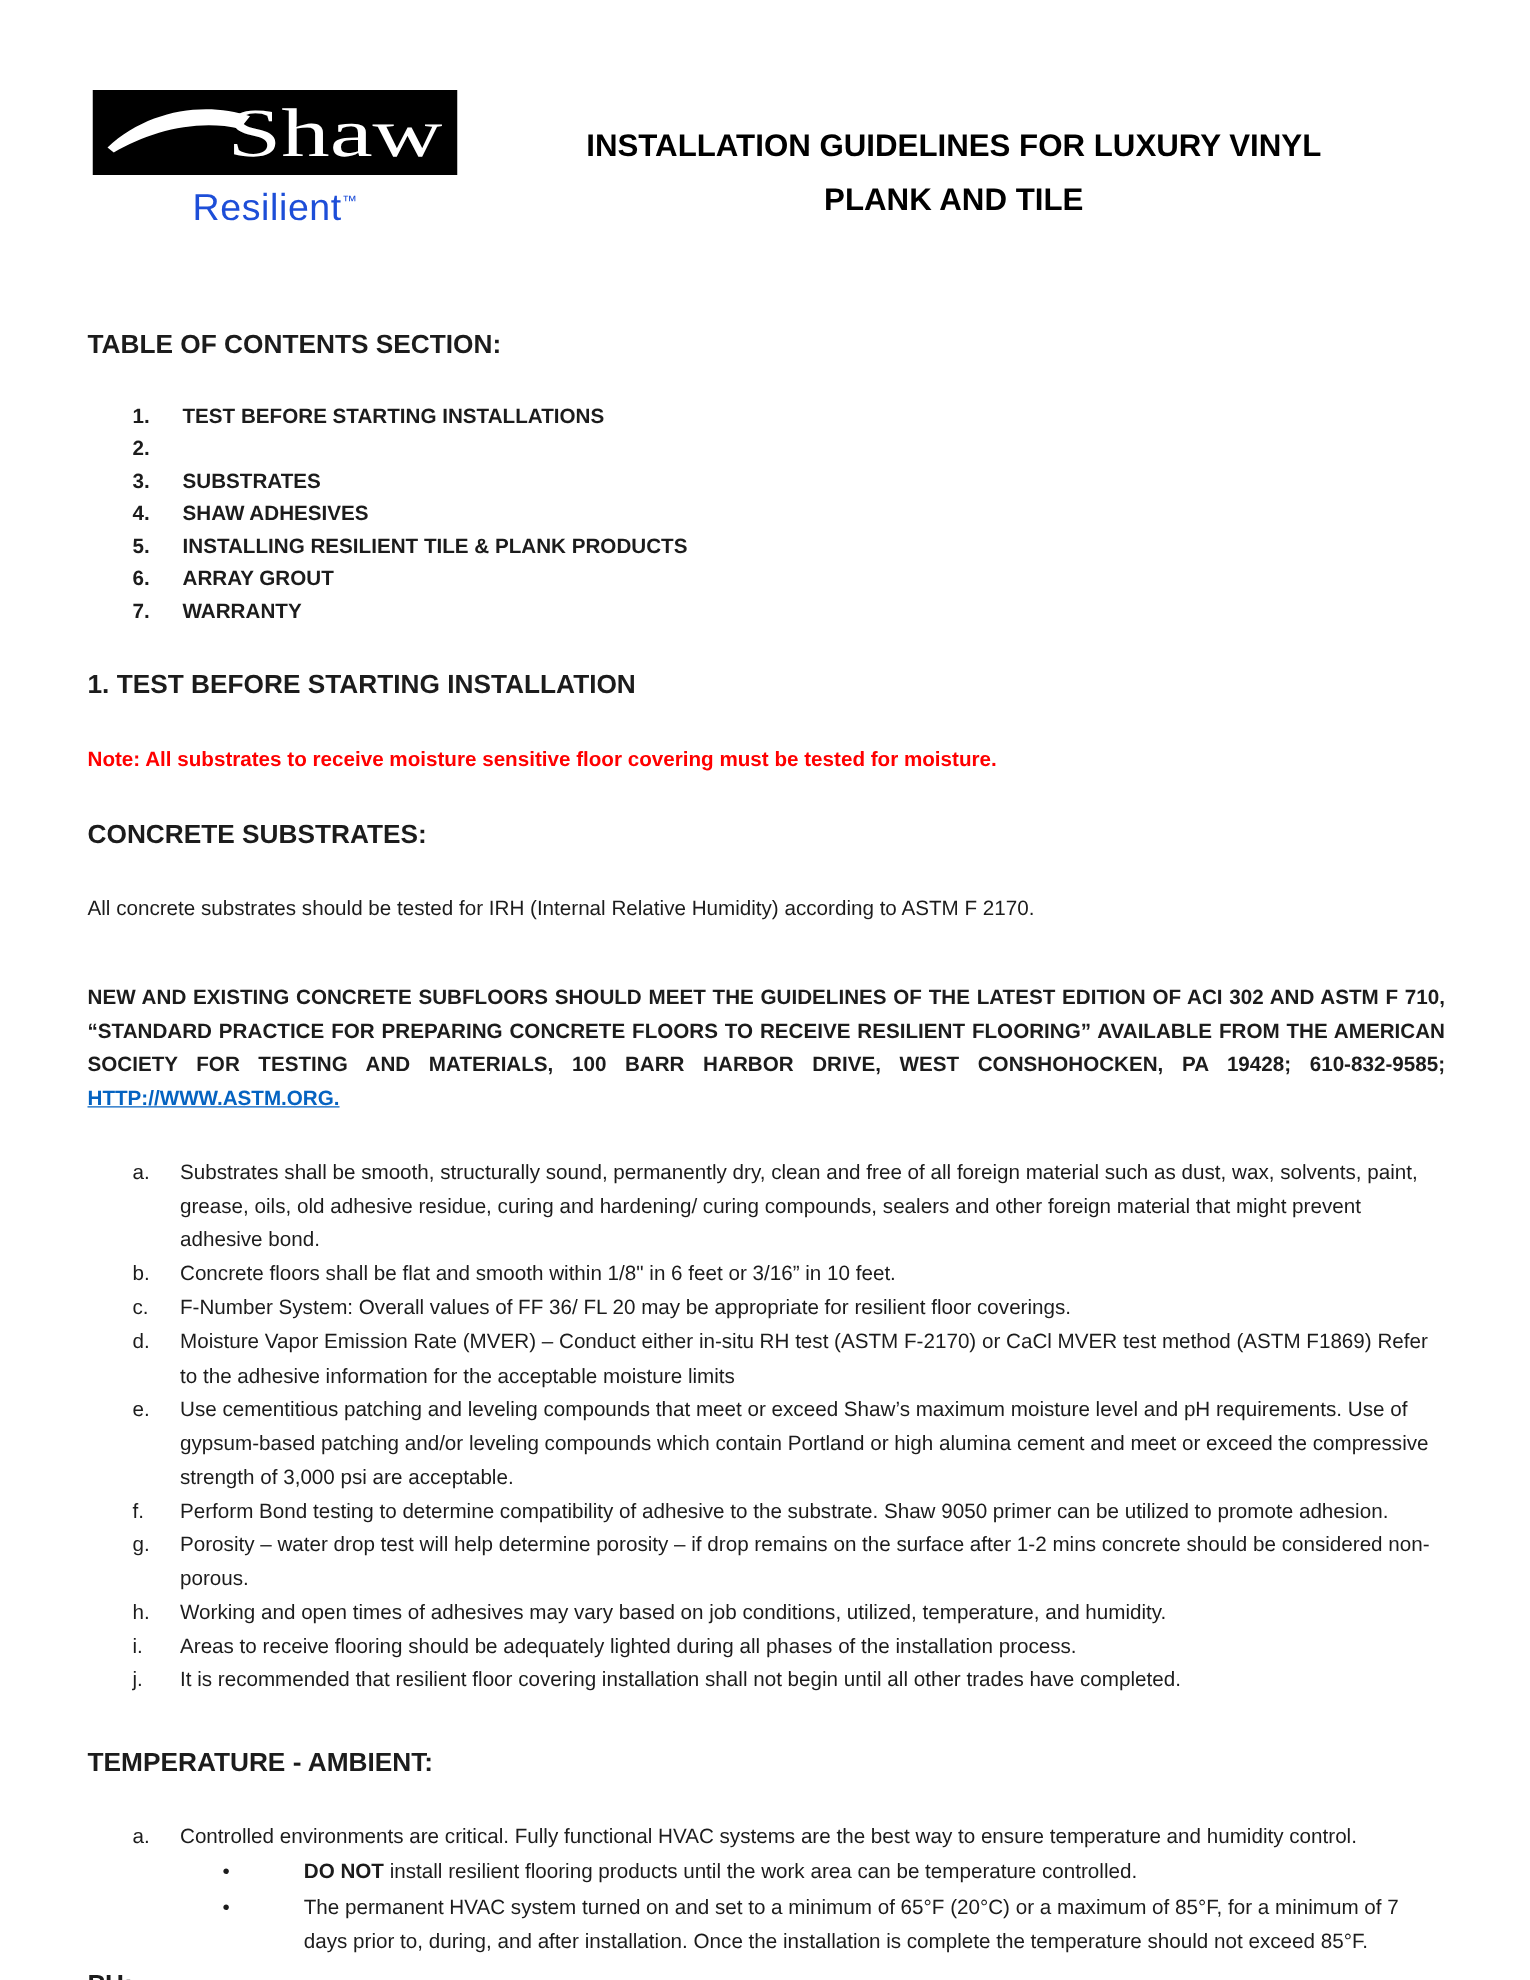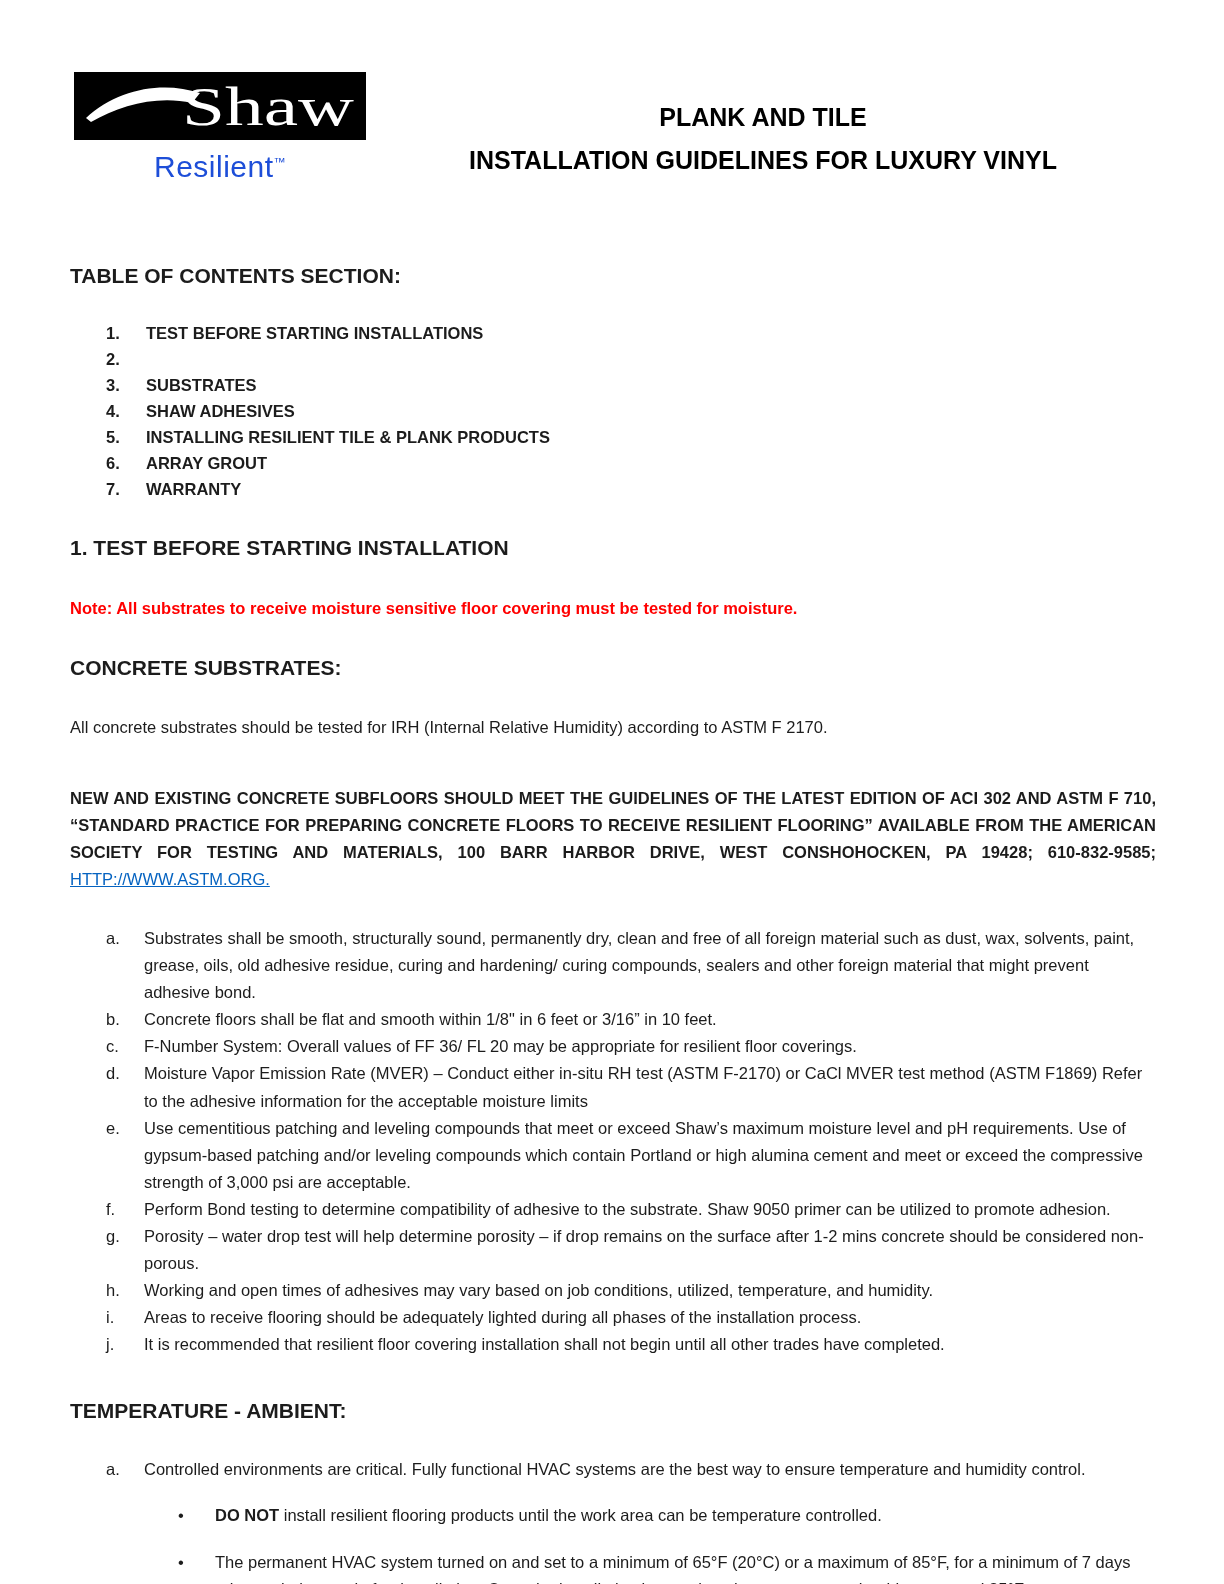--- a/index.html
+++ b/index.html
@@ -28,30 +28,30 @@
   .title-block { flex: 1; text-align: center; font-weight: 700; font-size: 25px; line-height: 1.72; padding-top: 14px; color: #000000; }
 
   
   .toc-list { list-style: none; margin: 26px 0 0 0; padding: 0 0 0 36px; }
   .toc-row { display: flex; line-height: 1.58; }
   .toc-row .marker { flex: 0 0 40px; }
 
   
   .note { color: #ff0000; font-weight: 700; }
   .standards { font-weight: 700; text-align: justify; }
-  .link { color: #0563c1; text-decoration: underline; font-weight: 400; cursor: pointer; }
+  .link { color: #0563c1; text-decoration: underline; font-weight: 700; cursor: pointer; }
 
   
   .lettered-list { margin: 32px 0 0 0; padding-left: 36px; }
   .l-row { display: flex; }
   .l-row .marker { flex: 0 0 38px; }
   .l-row .txt { flex: 1; }
 
   
-  .bullet-row { display: flex; margin-left: 108px; margin-top: 19px; }
+  .bullet-row { display: flex; margin-left: 108px; margin-top: 1px; gap: 28px; }
   .bullet-row .bmarker { flex: 0 0 37px; }
   .bullet-row .bmarker::before { content: "•"; }
   .bullet-row .txt { flex: 1; }
 
   .ph-heading { margin-top: 4px; }
 </style>
 </head>
 <body>
 
 <div class="page">
@@ -59,22 +59,22 @@
   <header class="header">
     <div class="logo-block">
       <svg width="292" height="68" viewBox="0 0 292 68">
         <rect width="292" height="68" fill="#000000"></rect>
         <path d="M12 46 C 44 16, 90 9, 126 21 L 118 31 C 84 23, 46 33, 17 50 Z" fill="#ffffff"></path>
         <text x="108" y="53" font-size="55" fill="#ffffff" font-family="Liberation Serif, serif" textLength="172" lengthAdjust="spacingAndGlyphs">Shaw</text>
       </svg>
       <div class="logo-sub"><span>Resilient</span><span class="tm">™</span></div>
     </div>
     <div class="title-block">
+      <div>INSTALLATION GUIDELINES FOR LUXURY VINYL</div>
       <div>PLANK AND TILE</div>
-      <div>INSTALLATION GUIDELINES FOR LUXURY VINYL</div>
     </div>
   </header>
 
   <section style="margin-top: 68px;">
     <h2>TABLE OF CONTENTS SECTION:</h2>
     <ol class="toc-list">
       <li class="toc-row">
           <span class="marker b">1.</span>
           <span class="b">TEST BEFORE STARTING INSTALLATIONS</span>
         </li>

